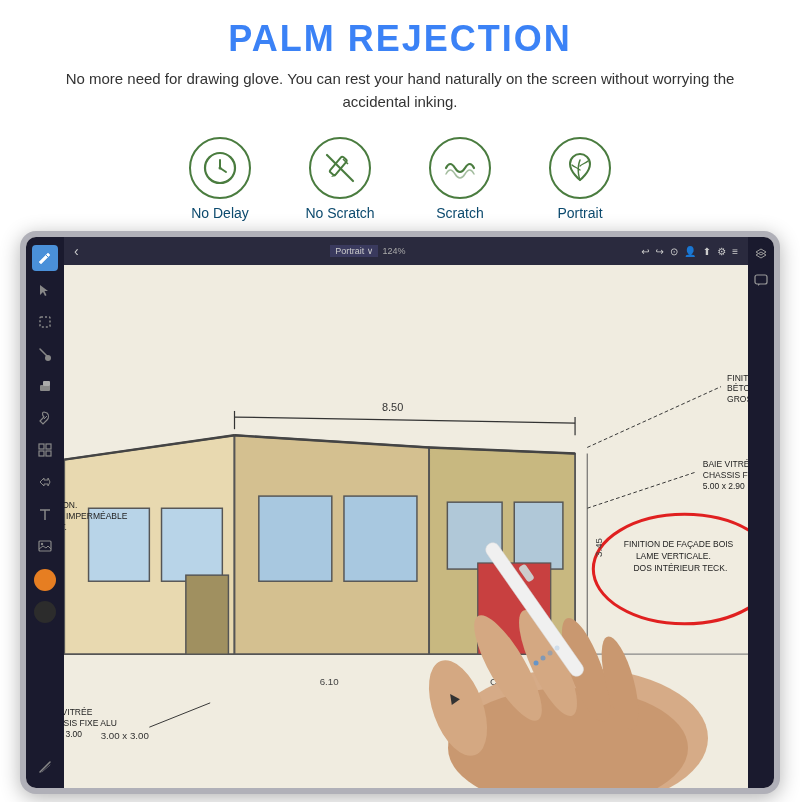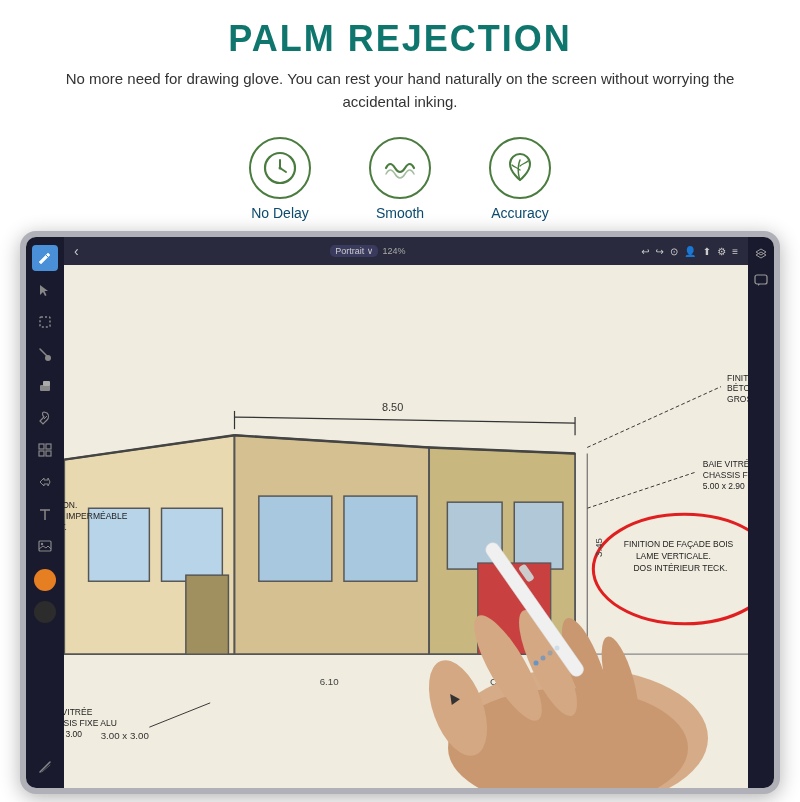--- a/index.html
+++ b/index.html
@@ -23,21 +23,21 @@
     
     .title-section {
       text-align: center;
       padding: 18px 20px 6px;
       width: 100%;
     }
 
     .main-title {
       font-size: 36px;
       font-weight: 700;
-      color: #0f766e;
+      color: #3b82f6;
       letter-spacing: 2px;
       margin-bottom: 8px;
     }
 
     .subtitle {
       font-size: 15px;
       color: #333;
       line-height: 1.5;
       max-width: 680px;
       margin: 4px auto;
@@ -182,21 +182,21 @@
     .topbar-right {
       display: flex;
       align-items: center;
       gap: 6px;
       font-size: 10px;
       color: #ccc;
     }
 
     .portrait-badge {
       background: #3a3a5e;
-      border-radius: 5px;
+      border-radius: 0;
       padding: 1px 5px;
       font-size: 9px;
       margin-left: 16px;
     }
 
     
     .drawing-area {
       flex: 1;
       background: #f0ece0;
       position: relative;
@@ -249,42 +249,53 @@
         <svg viewBox="0 0 36 36" fill="none">
           <circle cx="18" cy="18" r="15" stroke="#4a7c3f" stroke-width="2.2" fill="none"></circle>
           <line x1="18" y1="10" x2="18" y2="18" stroke="#4a7c3f" stroke-width="2" stroke-linecap="round"></line>
           <line x1="18" y1="18" x2="24" y2="22" stroke="#4a7c3f" stroke-width="2" stroke-linecap="round"></line>
           <circle cx="18" cy="18" r="1.5" fill="#4a7c3f"></circle>
         </svg>
       </div>
       <span class="icon-label">No  Delay</span>
     </div>
 
+    <div class="icon-item">
+      <div class="icon-circle">
+        <svg viewBox="0 0 36 36" fill="none">
+          <rect x="20" y="6" width="7" height="20" rx="2" transform="rotate(40 20 6)" stroke="#4a7c3f" stroke-width="2" fill="none"></rect>
+          <line x1="21" y1="9" x2="26" y2="14" stroke="#4a7c3f" stroke-width="1.5"></line>
+          <polygon points="9,27 12,24 14,26" fill="#4a7c3f"></polygon>
+          <line x1="5" y1="5" x2="31" y2="31" stroke="#4a7c3f" stroke-width="2.2" stroke-linecap="round"></line>
+        </svg>
+      </div>
+      <span class="icon-label">No Scratch</span>
+    </div>
 
 
     <div class="icon-item">
       <div class="icon-circle">
         <svg viewBox="0 0 36 36" fill="none">
           <path d="M4 18 Q8 10 13 18 Q18 26 23 18 Q28 10 32 18" stroke="#4a7c3f" stroke-width="2.2" fill="none" stroke-linecap="round"></path>
           <path d="M4 24 Q8 16 13 24 Q18 32 23 24 Q28 16 32 24" stroke="#4a7c3f" stroke-width="1.5" fill="none" stroke-linecap="round" opacity="0.5"></path>
         </svg>
       </div>
-      <span class="icon-label">Smooth</span>
+      <span class="icon-label">Scratch</span>
     </div>
 
     <div class="icon-item">
       <div class="icon-circle">
         <svg viewBox="0 0 36 36" fill="none">
           <path d="M18 30 C18 30 8 22 8 14 C8 8 13 4 18 4 C23 4 28 8 28 14 C28 22 18 30 18 30Z" stroke="#4a7c3f" stroke-width="2" fill="none"></path>
           <path d="M18 30 C18 30 14 20 18 10" stroke="#4a7c3f" stroke-width="1.5" fill="none" stroke-linecap="round"></path>
           <path d="M18 16 C20 14 24 13 26 11" stroke="#4a7c3f" stroke-width="1.3" fill="none" stroke-linecap="round"></path>
           <path d="M18 20 C16 18 12 17 10 15" stroke="#4a7c3f" stroke-width="1.3" fill="none" stroke-linecap="round"></path>
         </svg>
       </div>
-      <span class="icon-label">Accuracy</span>
+      <span class="icon-label">Portrait</span>
     </div>
 
   </div>
 
   <div class="tablet-container">
     <div class="tablet-screen">
 
       <div class="app-sidebar">
         <div class="sidebar-icon active">
           <svg width="16" height="16" viewBox="0 0 16 16" fill="none">

